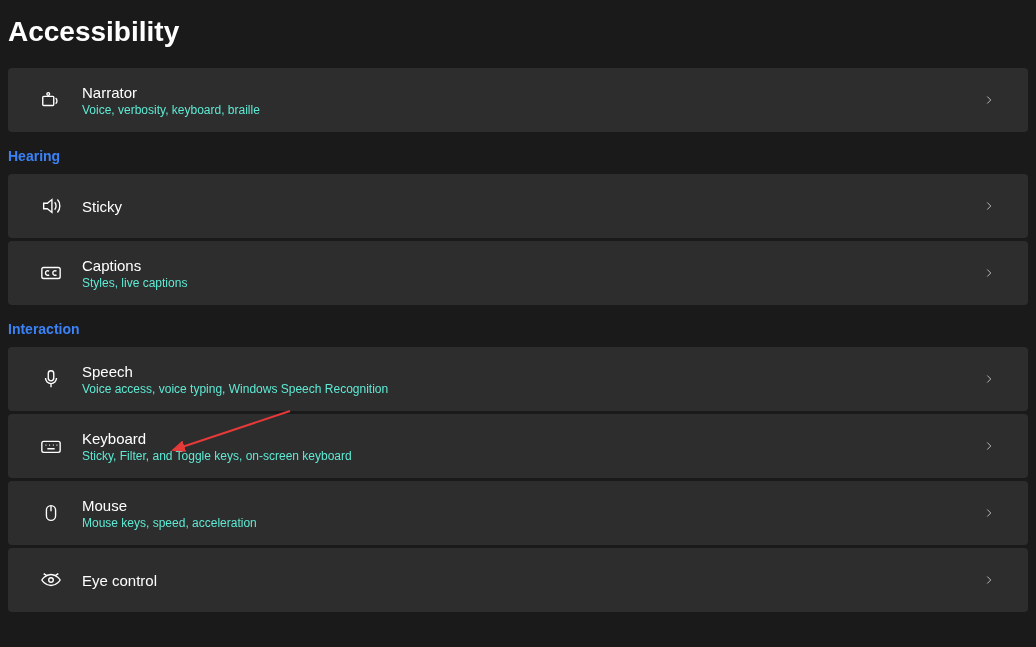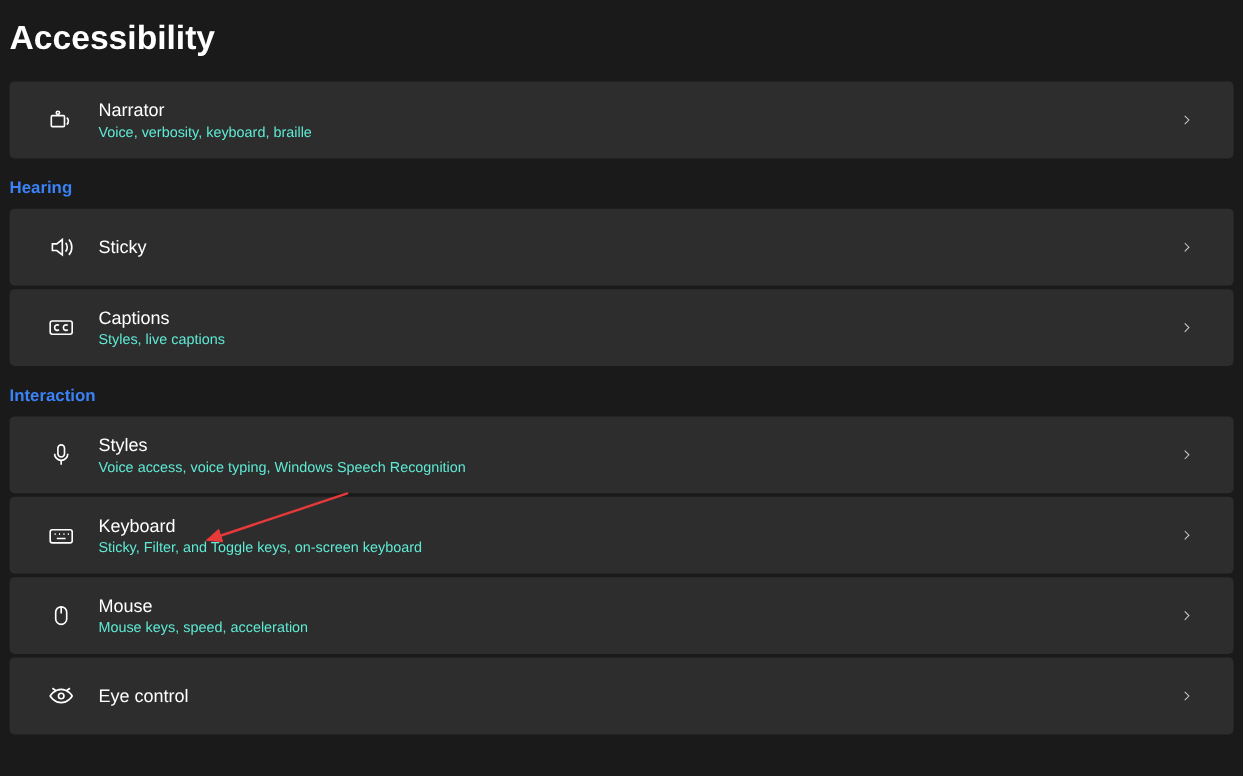--- a/index.html
+++ b/index.html
@@ -160,21 +160,21 @@
 
 <div class="settings-item">
   <span class="item-icon">
     <svg viewBox="0 0 24 24">
         <rect x="9" y="3" width="6" height="11" rx="3"></rect>
         <path d="M6 11a6 6 0 0 0 12 0"></path>
         <path d="M12 17v4"></path>
       </svg>
   </span>
   <div class="item-content">
-    <span class="item-title">Styles</span>
+    <span class="item-title">Speech</span>
     <span class="item-desc">Voice access, voice typing, Windows Speech Recognition</span>
   </div>
   <span class="chevron">
     <svg viewBox="0 0 24 24">
         <path d="M9 6l6 6-6 6"></path>
       </svg>
   </span>
 </div>
 
 <div class="settings-item">

